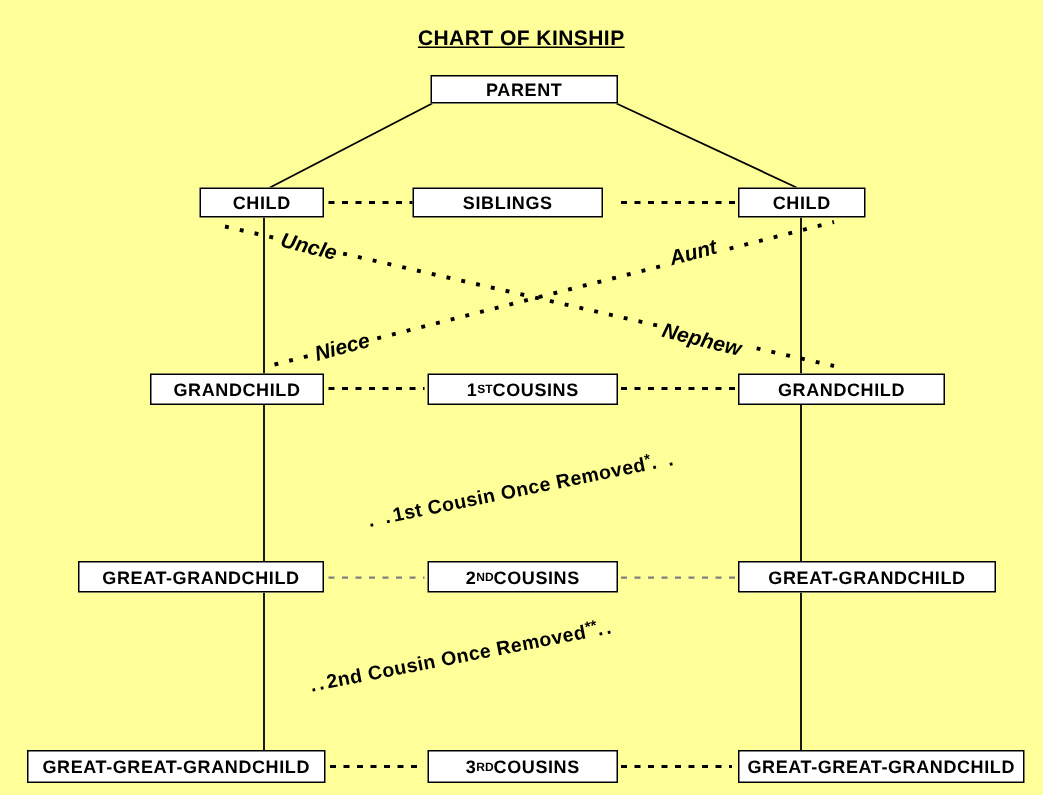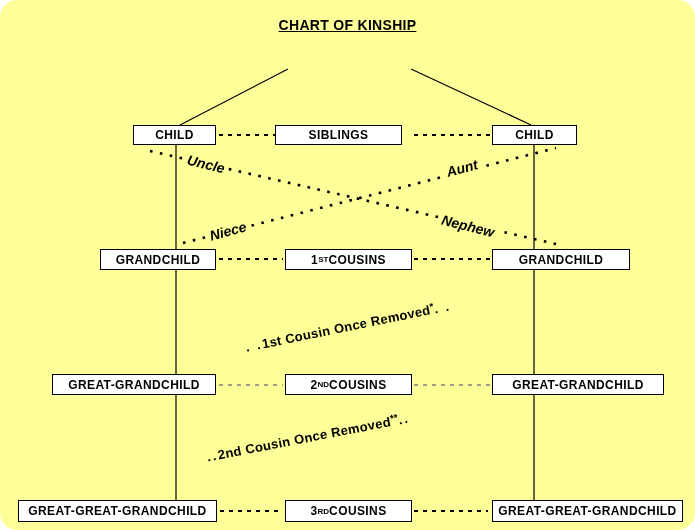--- a/index.html
+++ b/index.html
@@ -2,21 +2,20 @@
 <html><head>
 <meta charset="utf-8">
 <style>
   html,body{margin:0;padding:0;}
   .canvas{
     position:relative;
     width:695px;height:530px;
     background:#FFFF99;
     overflow:hidden;
     font-family:"Liberation Sans", sans-serif;
-    border-radius:17px;
   }
   .lines{position:absolute;left:0;top:0;}
   .title{
     position:absolute;top:17px;left:50%;transform:translateX(-50%);
     font-size:14px;font-weight:bold;text-decoration:underline;
     letter-spacing:.3px;color:#000;white-space:nowrap;
   }
   .box{
     position:absolute;box-sizing:border-box;
     background:#FFFFFF;border:1px solid #000;
@@ -75,20 +74,21 @@
     </g>
 
     <g stroke="#000000" stroke-width="2.6" stroke-dasharray="2.6,7.5">
       <line x1="150" y1="151" x2="556" y2="244"></line>
       <line x1="183" y1="243" x2="556" y2="148"></line>
     </g>
   </svg>
 
   <div class="title">CHART OF KINSHIP</div>
 
+  <div class="box" style="left:287px;top:50px;width:125px;height:19px;">PARENT</div>
 
   <div class="box" style="left:133px;top:125px;width:83px;height:20px;">CHILD</div>
 
   <div class="box" style="left:275px;top:125px;width:127px;height:20px;">SIBLINGS</div>
 
   <div class="box" style="left:492px;top:125px;width:85px;height:20px;">CHILD</div>
 
   <div class="box" style="left:100px;top:249px;width:116px;height:21px;">GRANDCHILD</div>
 
   <div class="box" style="left:285px;top:249px;width:127px;height:21px;">

